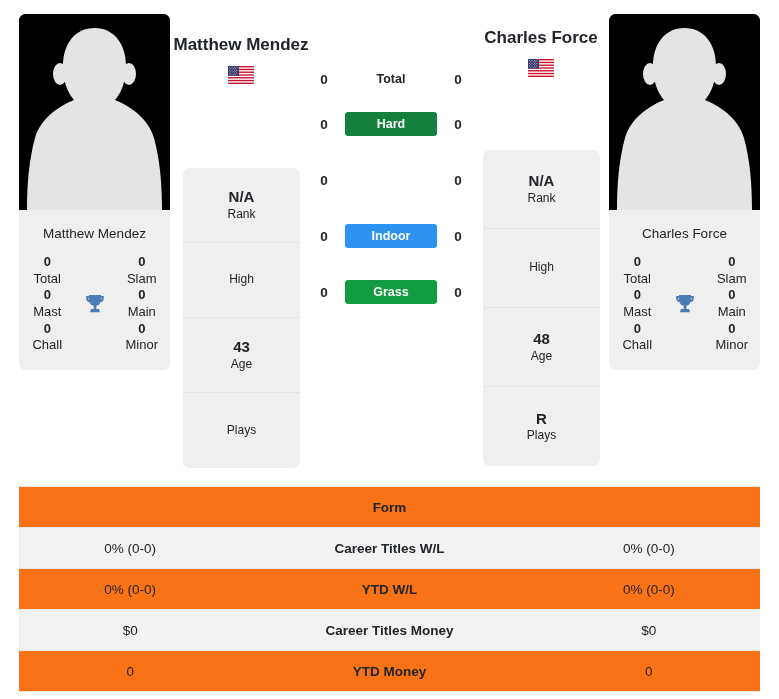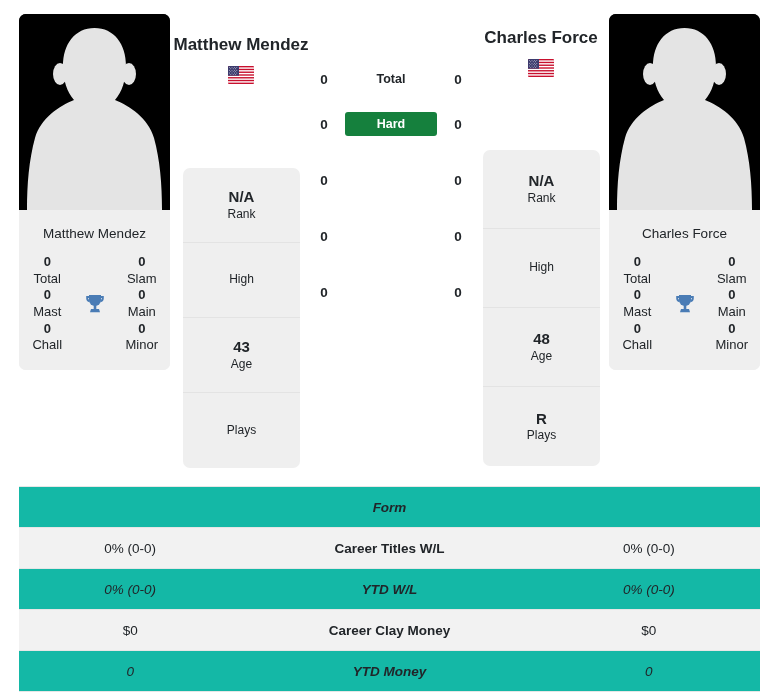--- a/index.html
+++ b/index.html
@@ -149,21 +149,21 @@
     height: 41px;
     font-size: 13.5px;
     color: #212529;
     text-align: center;
     vertical-align: middle;
     padding: 0;
   }
   .form-table td.mid { font-weight: bold; }
   .form-table td.side { width: 30%; text-align: center; }
   .form-table tr.shade { background: #f2f2f2; }
-  .form-table tr.plain { background: #14b8a6; font-style: italic; }
+  .form-table tr.plain { background: #f97316; }
 </style>
 </head>
 <body>
 
 <div class="page">
   <div class="top">
 
     <div class="photo-card left">
       <div class="photo-frame">
         <svg class="silhouette" viewBox="0 0 151 196">
@@ -284,24 +284,26 @@
         <span class="srf-num">0</span>
         <span class="srf-badge" style="background:#15803d">Hard</span>
         <span class="srf-num">0</span>
       </div>
       <div class="surface-row">
         <span class="srf-num">0</span>
         <span class="srf-num">0</span>
       </div>
       <div class="surface-row">
         <span class="srf-num">0</span>
+        <span class="srf-badge" style="background:#2b93f0">Indoor</span>
         <span class="srf-num">0</span>
       </div>
       <div class="surface-row">
         <span class="srf-num">0</span>
+        <span class="srf-badge" style="background:#139b3f">Grass</span>
         <span class="srf-num">0</span>
       </div>
     </div>
 
     <div class="player-heading right">
       <span>Charles Force</span>
       <svg class="flag" viewBox="0 0 26 18">
         <rect width="26" height="18" fill="#ffffff"></rect>
         <g fill="#c8102e">
           <rect y="0" width="26" height="1.38"></rect>
@@ -423,21 +425,21 @@
         <td class="mid">Career Titles W/L</td>
         <td class="side">0% (0-0)</td>
       </tr>
       <tr class="plain">
         <td class="side">0% (0-0)</td>
         <td class="mid">YTD W/L</td>
         <td class="side">0% (0-0)</td>
       </tr>
       <tr class="shade">
         <td class="side">$0</td>
-        <td class="mid">Career Clay Money</td>
+        <td class="mid">Career Titles Money</td>
         <td class="side">$0</td>
       </tr>
       <tr class="plain">
         <td class="side">0</td>
         <td class="mid">YTD Money</td>
         <td class="side">0</td>
       </tr>
     </tbody>
   </table>
 

